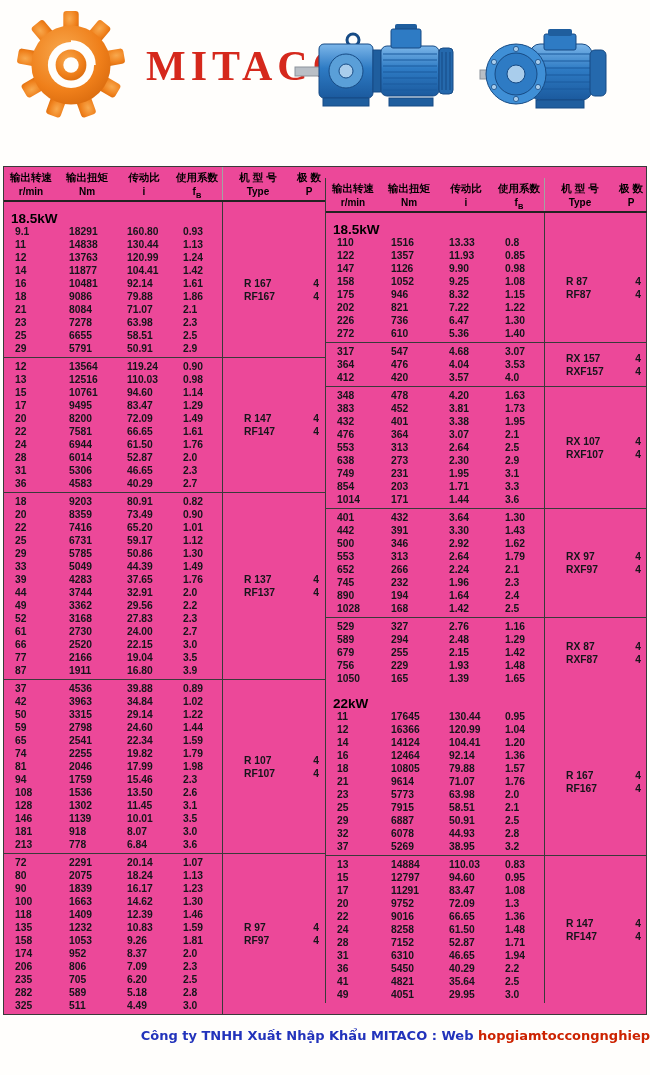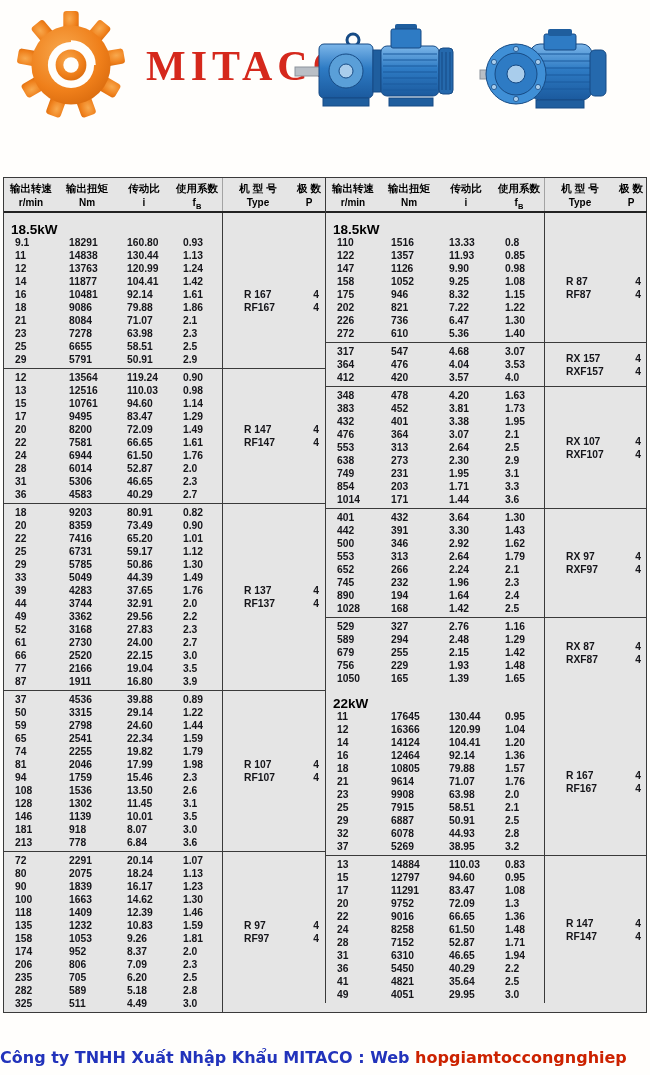--- a/index.html
+++ b/index.html
@@ -10,21 +10,21 @@
   
   .hdr{position:relative;height:162px}
   .logo{position:absolute;left:16px;top:10px;width:110px;height:110px}
   .brand{position:absolute;left:146px;top:42px;font-family:"Liberation Serif",serif;
          font-size:42px;font-weight:bold;color:var(--brand-red,#d5281c);letter-spacing:5px}
   .motor{position:absolute}
   .m1{left:293px;top:20px}
   .m2{left:478px;top:24px}
 
   
-  .table-wrap{display:flex;align-items:flex-start;width:644px;margin:15px 3px 0;border:1px solid #3a3a3a;background:#e5e5e5}
+  .table-wrap{display:flex;align-items:center;width:644px;margin:4px 3px 0;border:1px solid #3a3a3a;background:#ec4899}
   .half{width:321px;display:flex;flex-direction:column}
   .half.rt{width:322px;border-left:1px solid #3a3a3a}
   .col-header{display:flex;border-bottom:2px solid #222}
   .num-head{display:flex;width:218px}
   .type-head{display:flex;flex:1;border-left:1px solid #a3a3a3}
   .hc{padding:3px 0 2px;text-align:center}
   .hc .cn{font-size:10.5px;font-weight:bold;height:15px;line-height:15px;white-space:nowrap}
   .hc .en{font-size:10px;font-weight:bold;height:13px;line-height:13px}
   .hc .en sub{font-size:7.5px}
   .c0{width:54px}.c1{width:58px}.c2{width:56px}.c3{width:50px}
@@ -47,22 +47,22 @@
   .cell0{width:54px;padding-left:11px}
   .cell1{width:58px;padding-left:11px}
   .cell2{width:56px;padding-left:11px}
   .cell3{width:50px;padding-left:11px}
 
   .model-row{display:flex;height:13px;line-height:13px;font-size:10.3px;font-weight:bold;color:#15151a}
   .model-name{width:62px;white-space:nowrap}
   .model-p{width:20px;text-align:center}
 
   
-  .footer{position:absolute;left:0;right:0;bottom:8px;text-align:left;
-          font-family:"DejaVu Sans",sans-serif;font-size:16px;font-weight:bold;white-space:nowrap}
+  .footer{position:absolute;left:0;right:0;bottom:32px;text-align:right;
+          font-family:"DejaVu Sans",sans-serif;font-size:13px;font-weight:bold;white-space:nowrap}
   .footer .co{color:var(--footer-blue,#2233bb)}
   .footer .site{color:var(--footer-red,#cc2200)}
 </style>
 </head>
 <body>
 
 <div class="page">
 
   <div class="hdr">
     <div class="logo">
@@ -448,20 +448,26 @@
           </div>
           <div class="group">
             <div class="g-num">
               <div class="data-row">
                 <span class="cell0">37</span>
                 <span class="cell1">4536</span>
                 <span class="cell2">39.88</span>
                 <span class="cell3">0.89</span>
               </div>
               <div class="data-row">
+                <span class="cell0">42</span>
+                <span class="cell1">3963</span>
+                <span class="cell2">34.84</span>
+                <span class="cell3">1.02</span>
+              </div>
+              <div class="data-row">
                 <span class="cell0">50</span>
                 <span class="cell1">3315</span>
                 <span class="cell2">29.14</span>
                 <span class="cell3">1.22</span>
               </div>
               <div class="data-row">
                 <span class="cell0">59</span>
                 <span class="cell1">2798</span>
                 <span class="cell2">24.60</span>
                 <span class="cell3">1.44</span>
@@ -962,21 +968,21 @@
                 <span class="cell3">1.57</span>
               </div>
               <div class="data-row">
                 <span class="cell0">21</span>
                 <span class="cell1">9614</span>
                 <span class="cell2">71.07</span>
                 <span class="cell3">1.76</span>
               </div>
               <div class="data-row">
                 <span class="cell0">23</span>
-                <span class="cell1">9908</span>
+                <span class="cell1">5773</span>
                 <span class="cell2">63.98</span>
                 <span class="cell3">2.0</span>
               </div>
               <div class="data-row">
                 <span class="cell0">25</span>
                 <span class="cell1">7915</span>
                 <span class="cell2">58.51</span>
                 <span class="cell3">2.1</span>
               </div>
               <div class="data-row">

